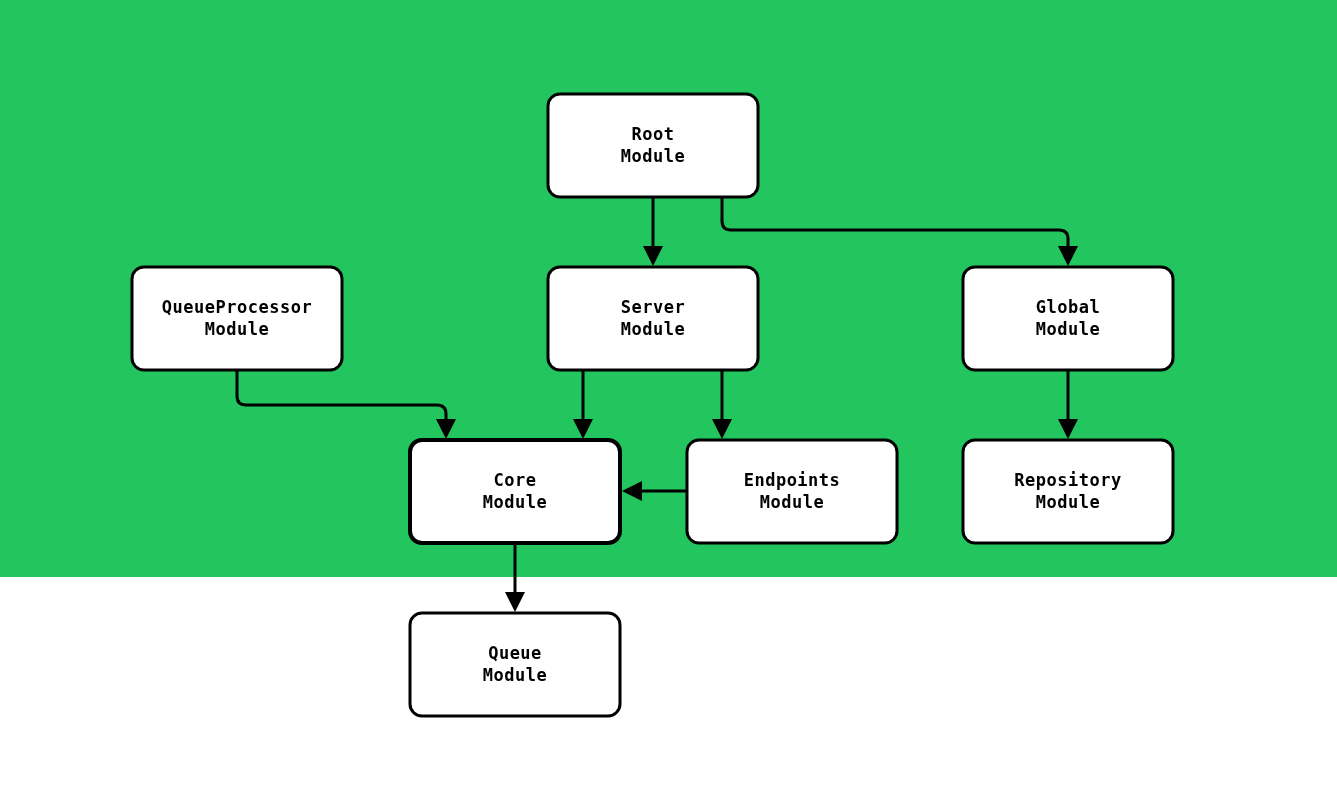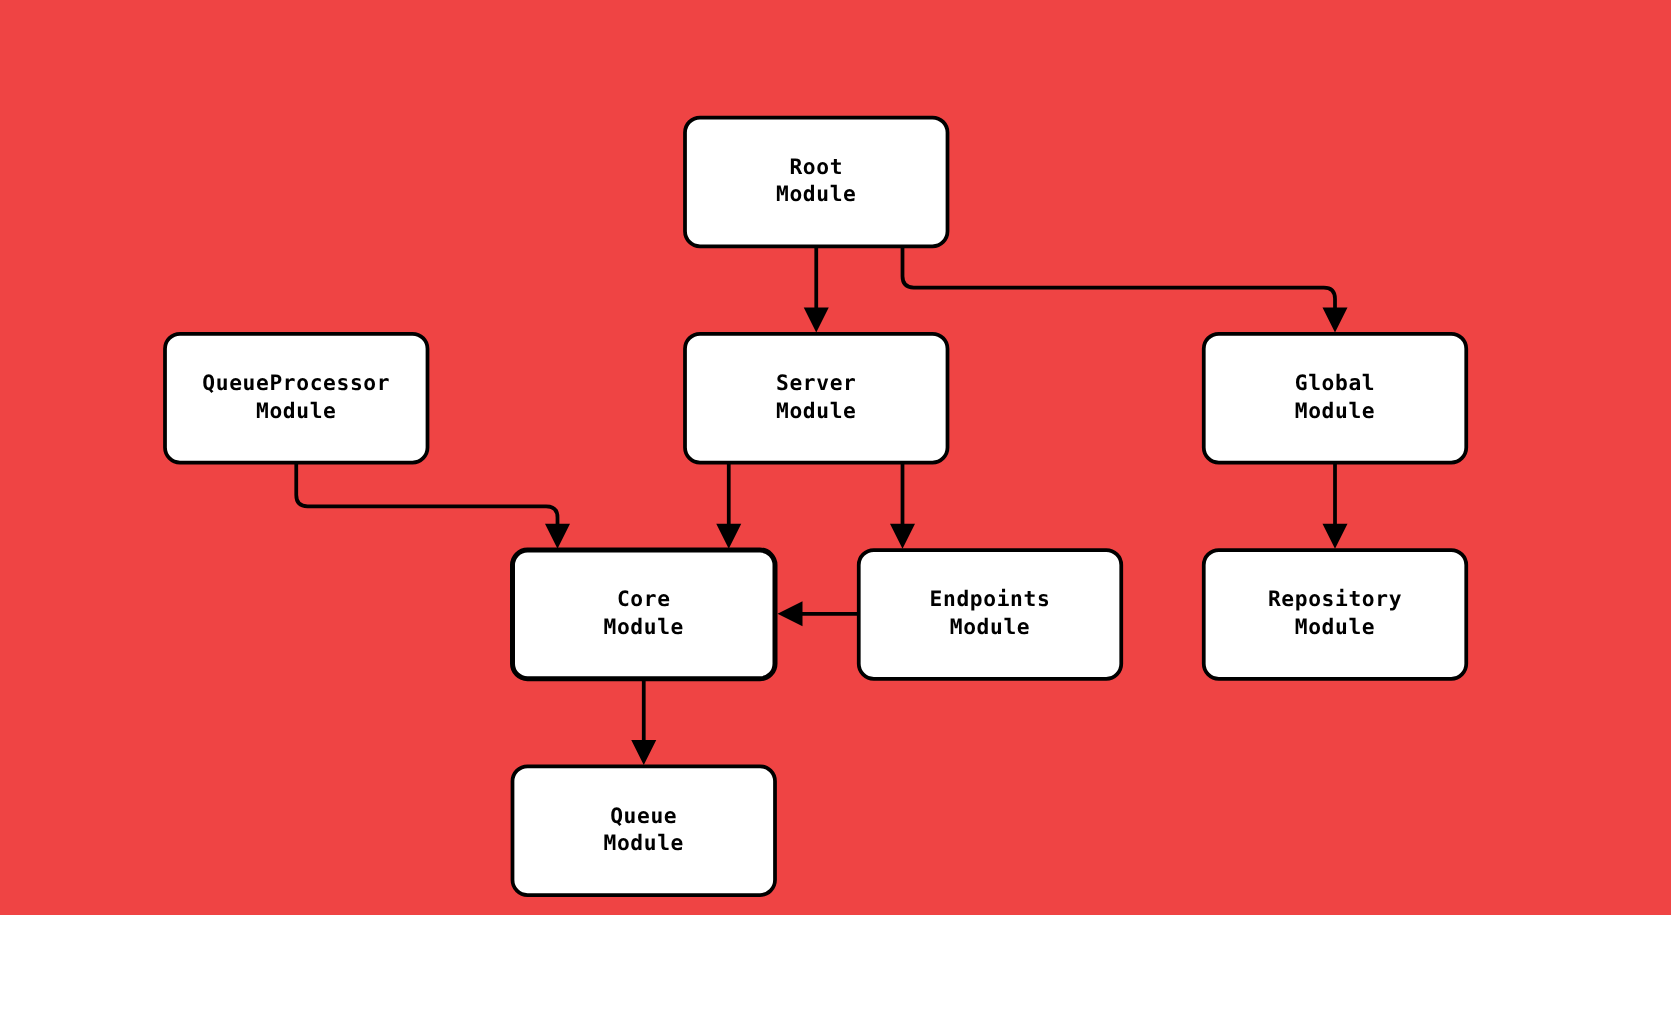--- a/index.html
+++ b/index.html
@@ -10,22 +10,22 @@
   }
   body {
     width: 1337px;
     height: 809px;
     font-family: "DejaVu Sans Mono", "Liberation Mono", monospace;
     overflow: hidden;
   }
   #diagram-root {
     position: relative;
     width: 1337px;
-    height: 732px;
-    background: #ef4444;
+    height: 577px;
+    background: #22c55e;
   }
   svg#diagram-canvas {
     display: block;
     width: 1337px;
     height: 809px;
   }
   .node-box {
     fill: #ffffff;
   }
   .node-label {

